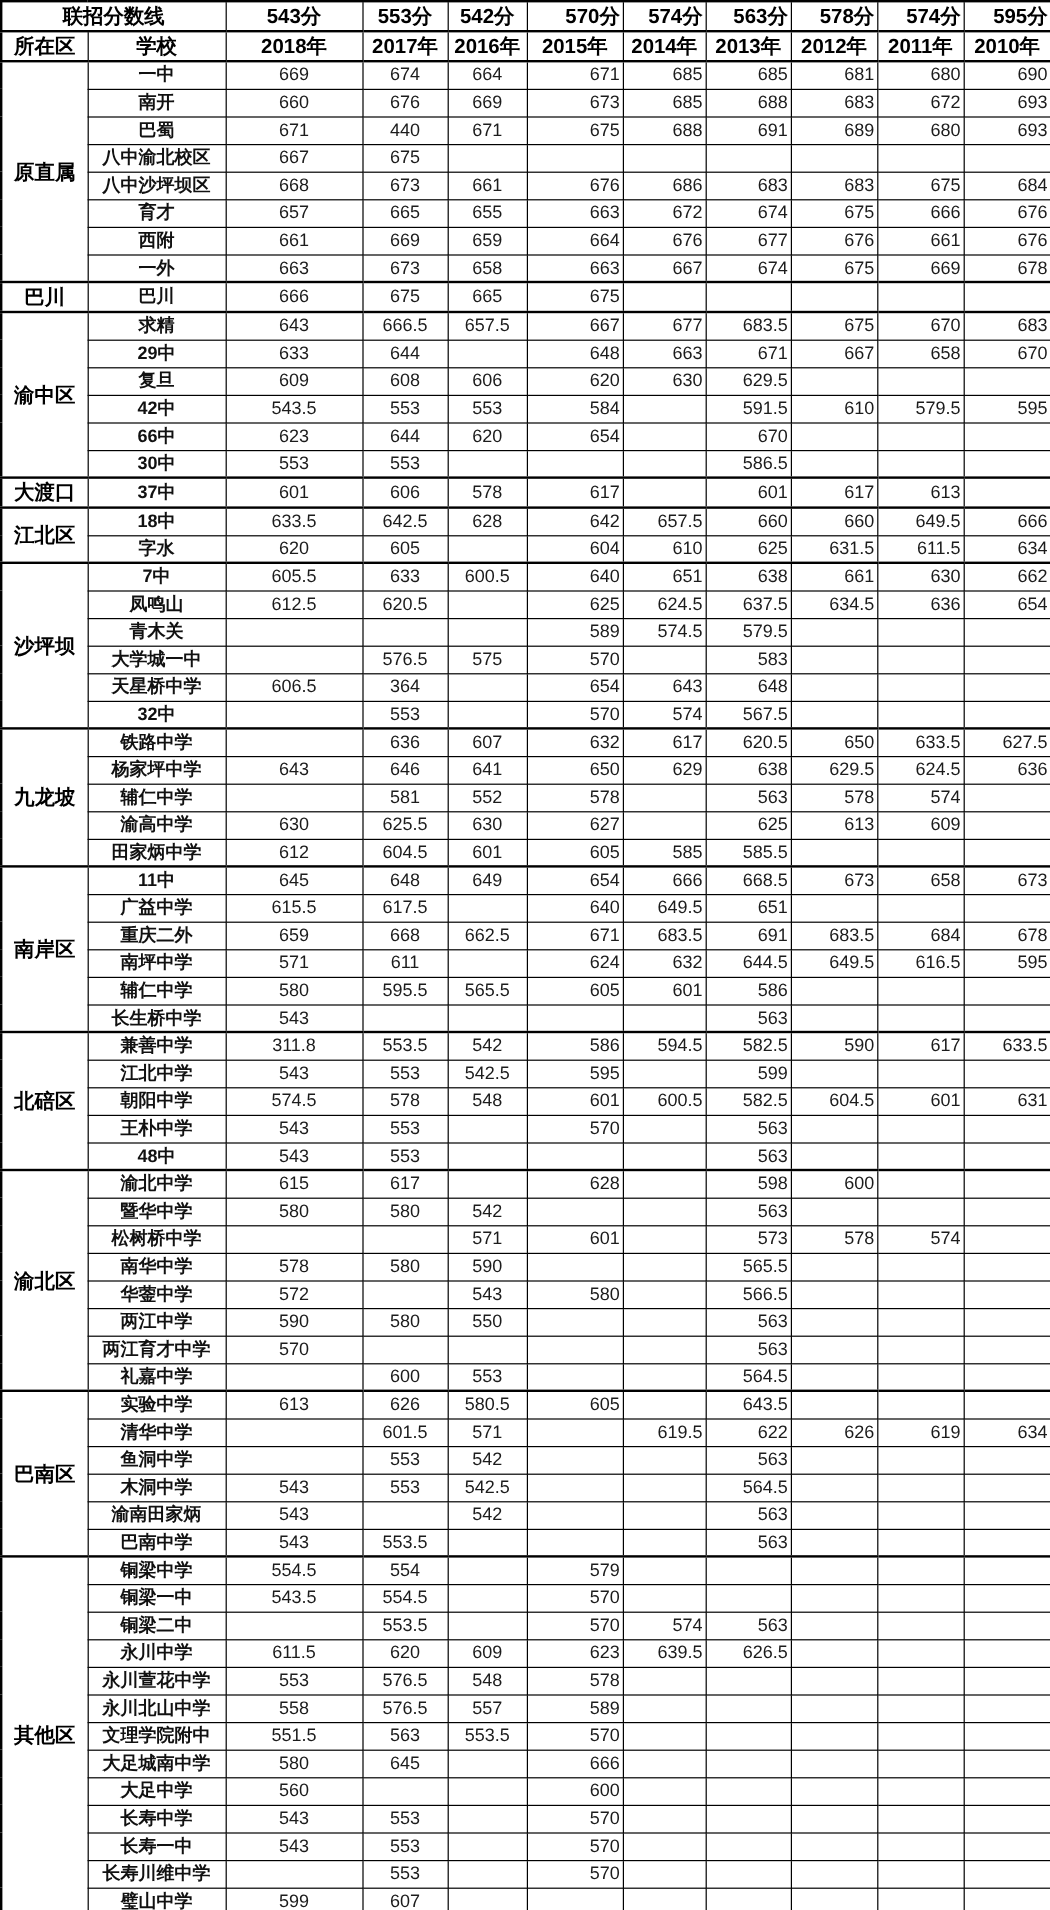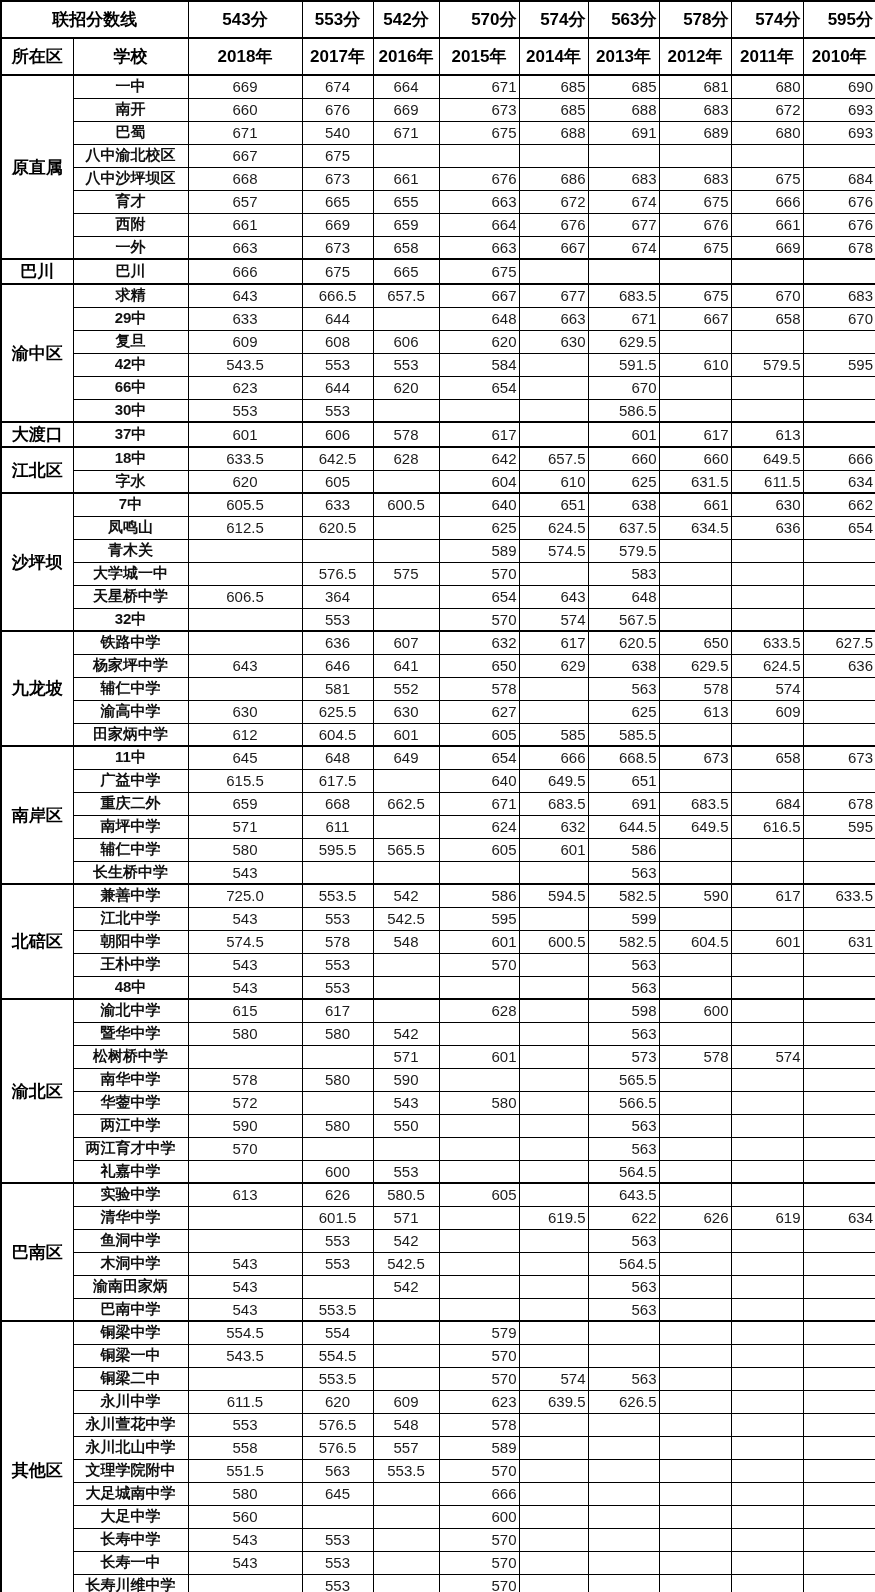--- a/index.html
+++ b/index.html
@@ -15,21 +15,21 @@
     border: 2px solid #000;
     font-family: "Liberation Sans", "DejaVu Sans", sans-serif;
     color: #1c1c1c;
   }
   th, td {
     border: 1px solid #000;
     padding: 0;
     overflow: hidden;
     white-space: nowrap;
   }
-  thead tr { height: 37px; }
+  thead tr { height: 25px; }
   thead th {
     font-size: 17px;
     font-weight: 700;
     color: #000;
     text-align: center;
   }
   thead tr.r1 th { border-bottom: 2px solid #000; }
   tbody tr { height: 23px; }
   tr.grp > td { border-top: 2px solid #000; }
   td.region {
@@ -120,21 +120,21 @@
         <td class="num rt">673</td>
         <td class="num rt">685</td>
         <td class="num rt">688</td>
         <td class="num rt">683</td>
         <td class="num rt">672</td>
         <td class="num rt">693</td>
       </tr>
       <tr>
         <td class="school">巴蜀</td>
         <td class="num">671</td>
-        <td class="num">540</td>
+        <td class="num">440</td>
         <td class="num">671</td>
         <td class="num rt">675</td>
         <td class="num rt">688</td>
         <td class="num rt">691</td>
         <td class="num rt">689</td>
         <td class="num rt">680</td>
         <td class="num rt">693</td>
       </tr>
       <tr>
         <td class="school">八中渝北校区</td>
@@ -523,21 +523,21 @@
         <td class="num rt"></td>
         <td class="num rt"></td>
         <td class="num rt">563</td>
         <td class="num rt"></td>
         <td class="num rt"></td>
         <td class="num rt"></td>
       </tr>
       <tr class="grp">
         <td class="region" rowspan="5">北碚区</td>
         <td class="school">兼善中学</td>
-        <td class="num">725.0</td>
+        <td class="num">311.8</td>
         <td class="num">553.5</td>
         <td class="num">542</td>
         <td class="num rt">586</td>
         <td class="num rt">594.5</td>
         <td class="num rt">582.5</td>
         <td class="num rt">590</td>
         <td class="num rt">617</td>
         <td class="num rt">633.5</td>
       </tr>
       <tr>

